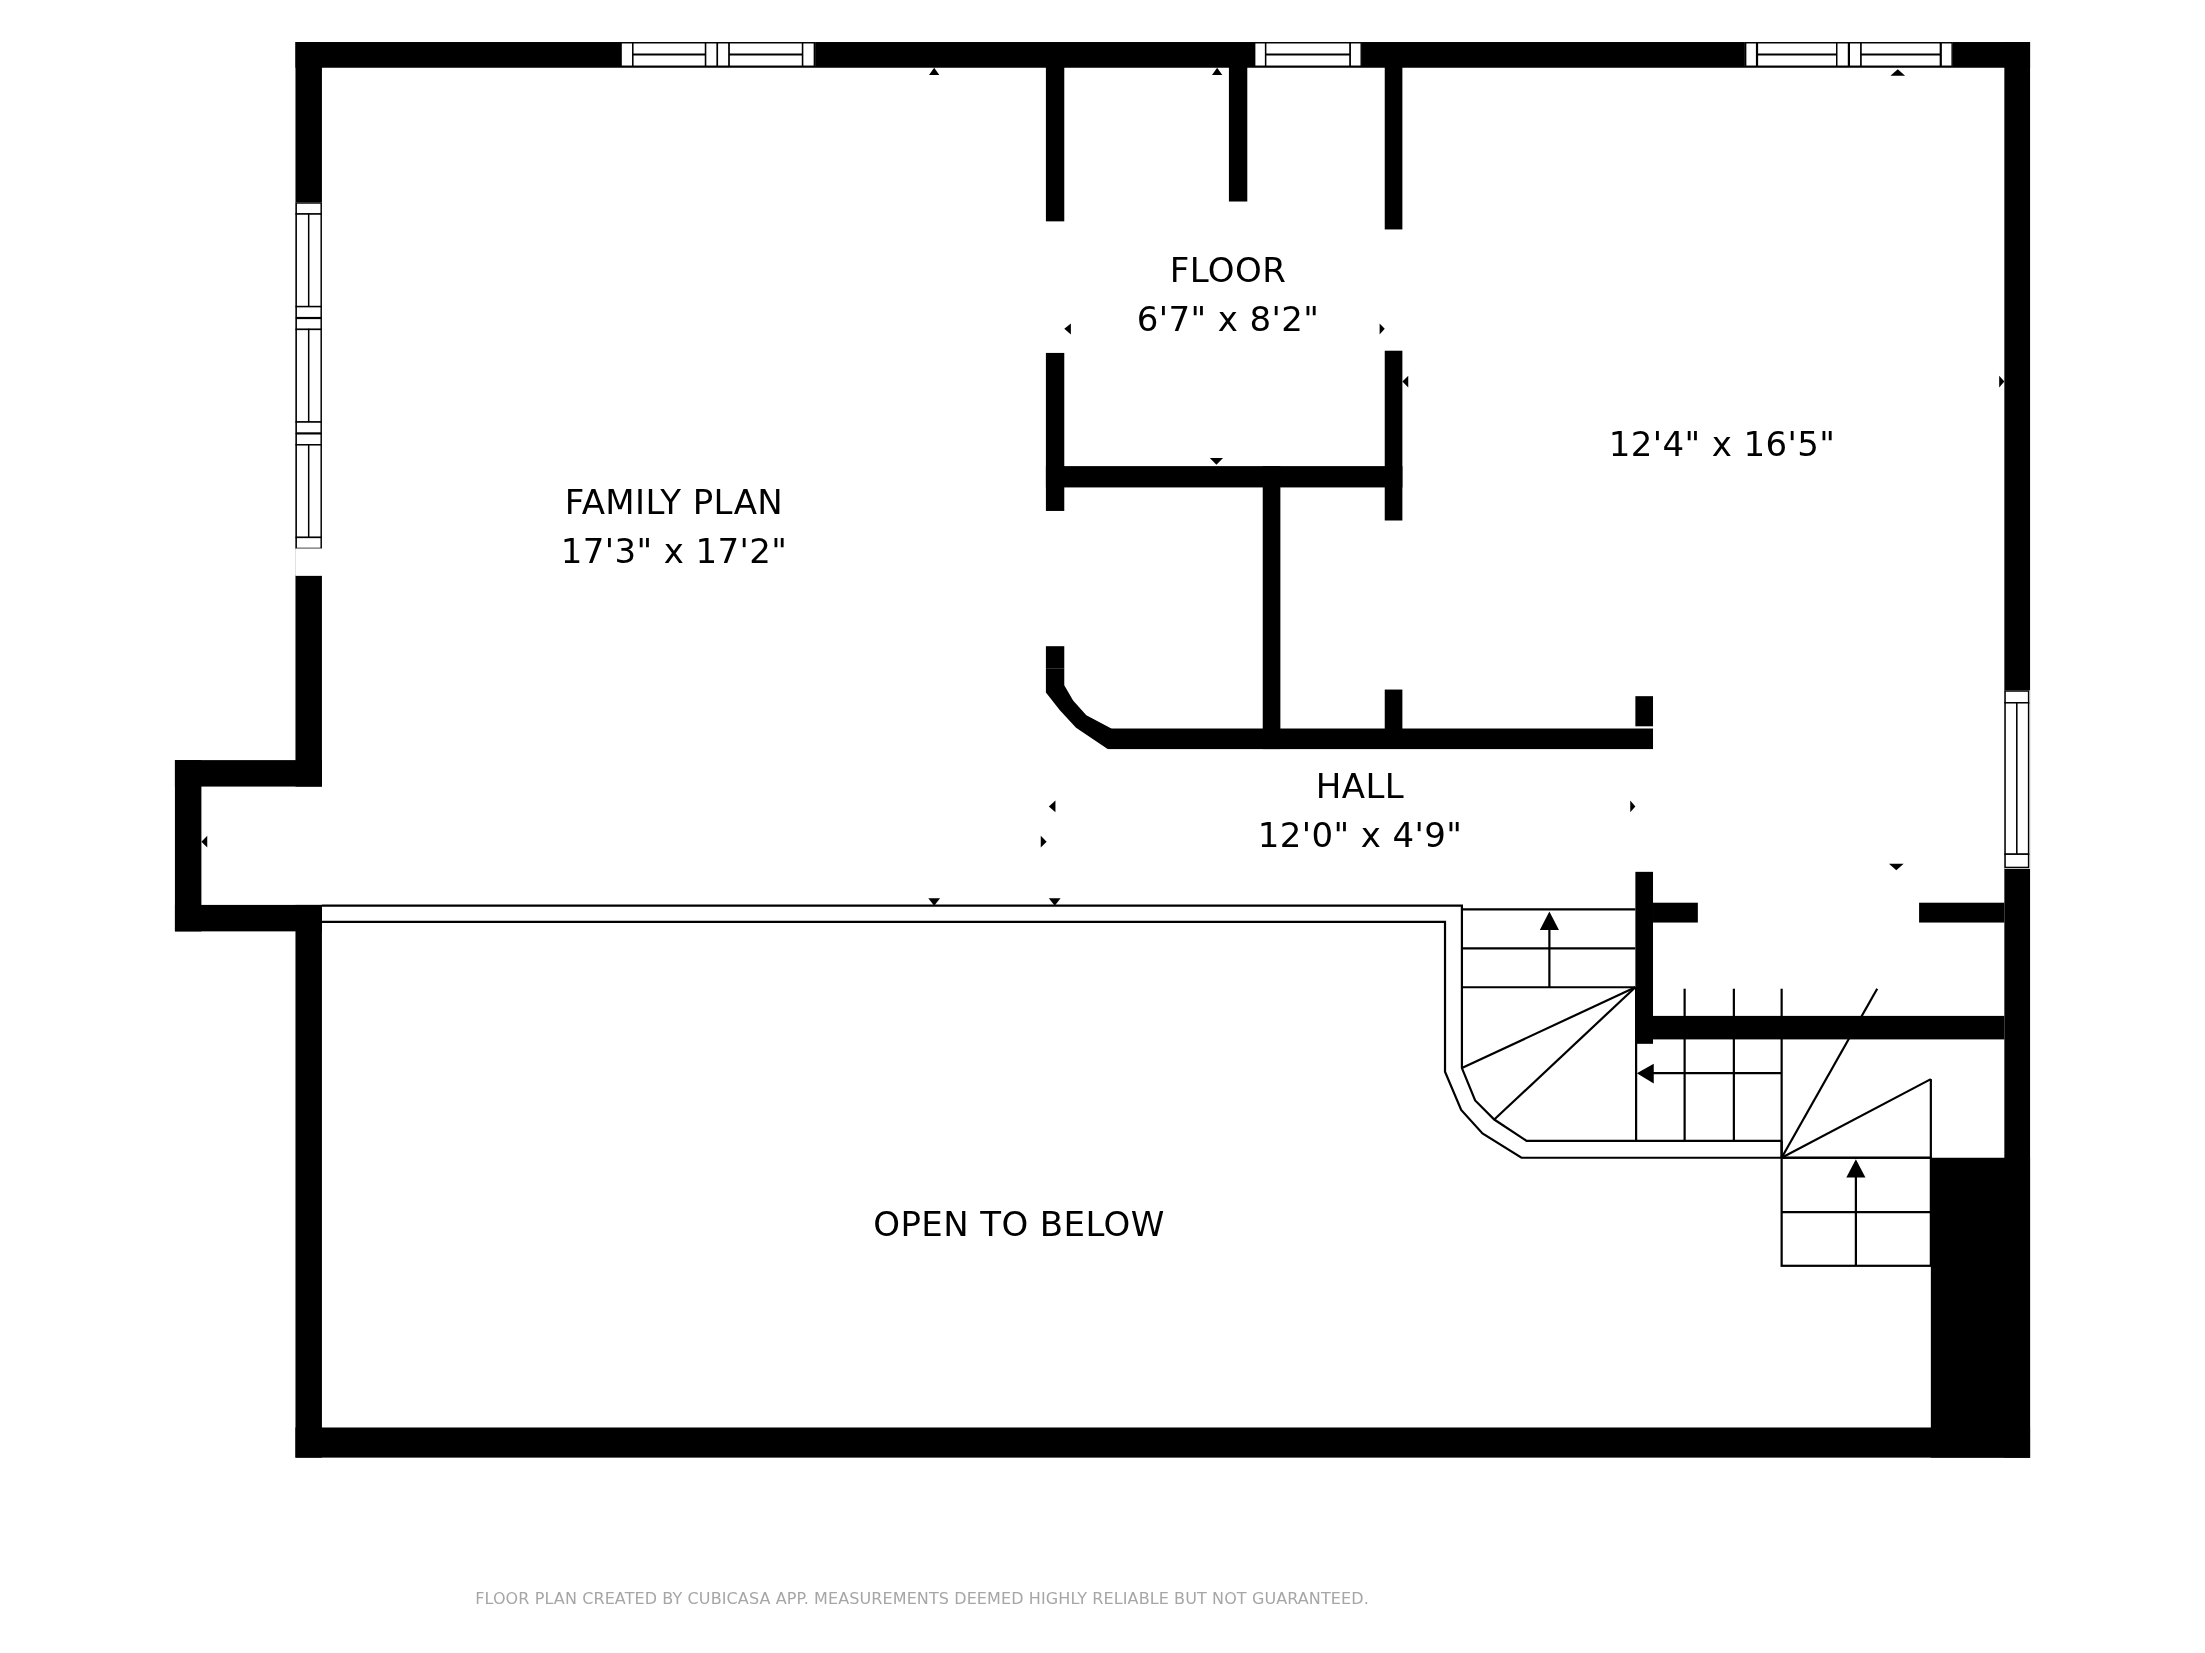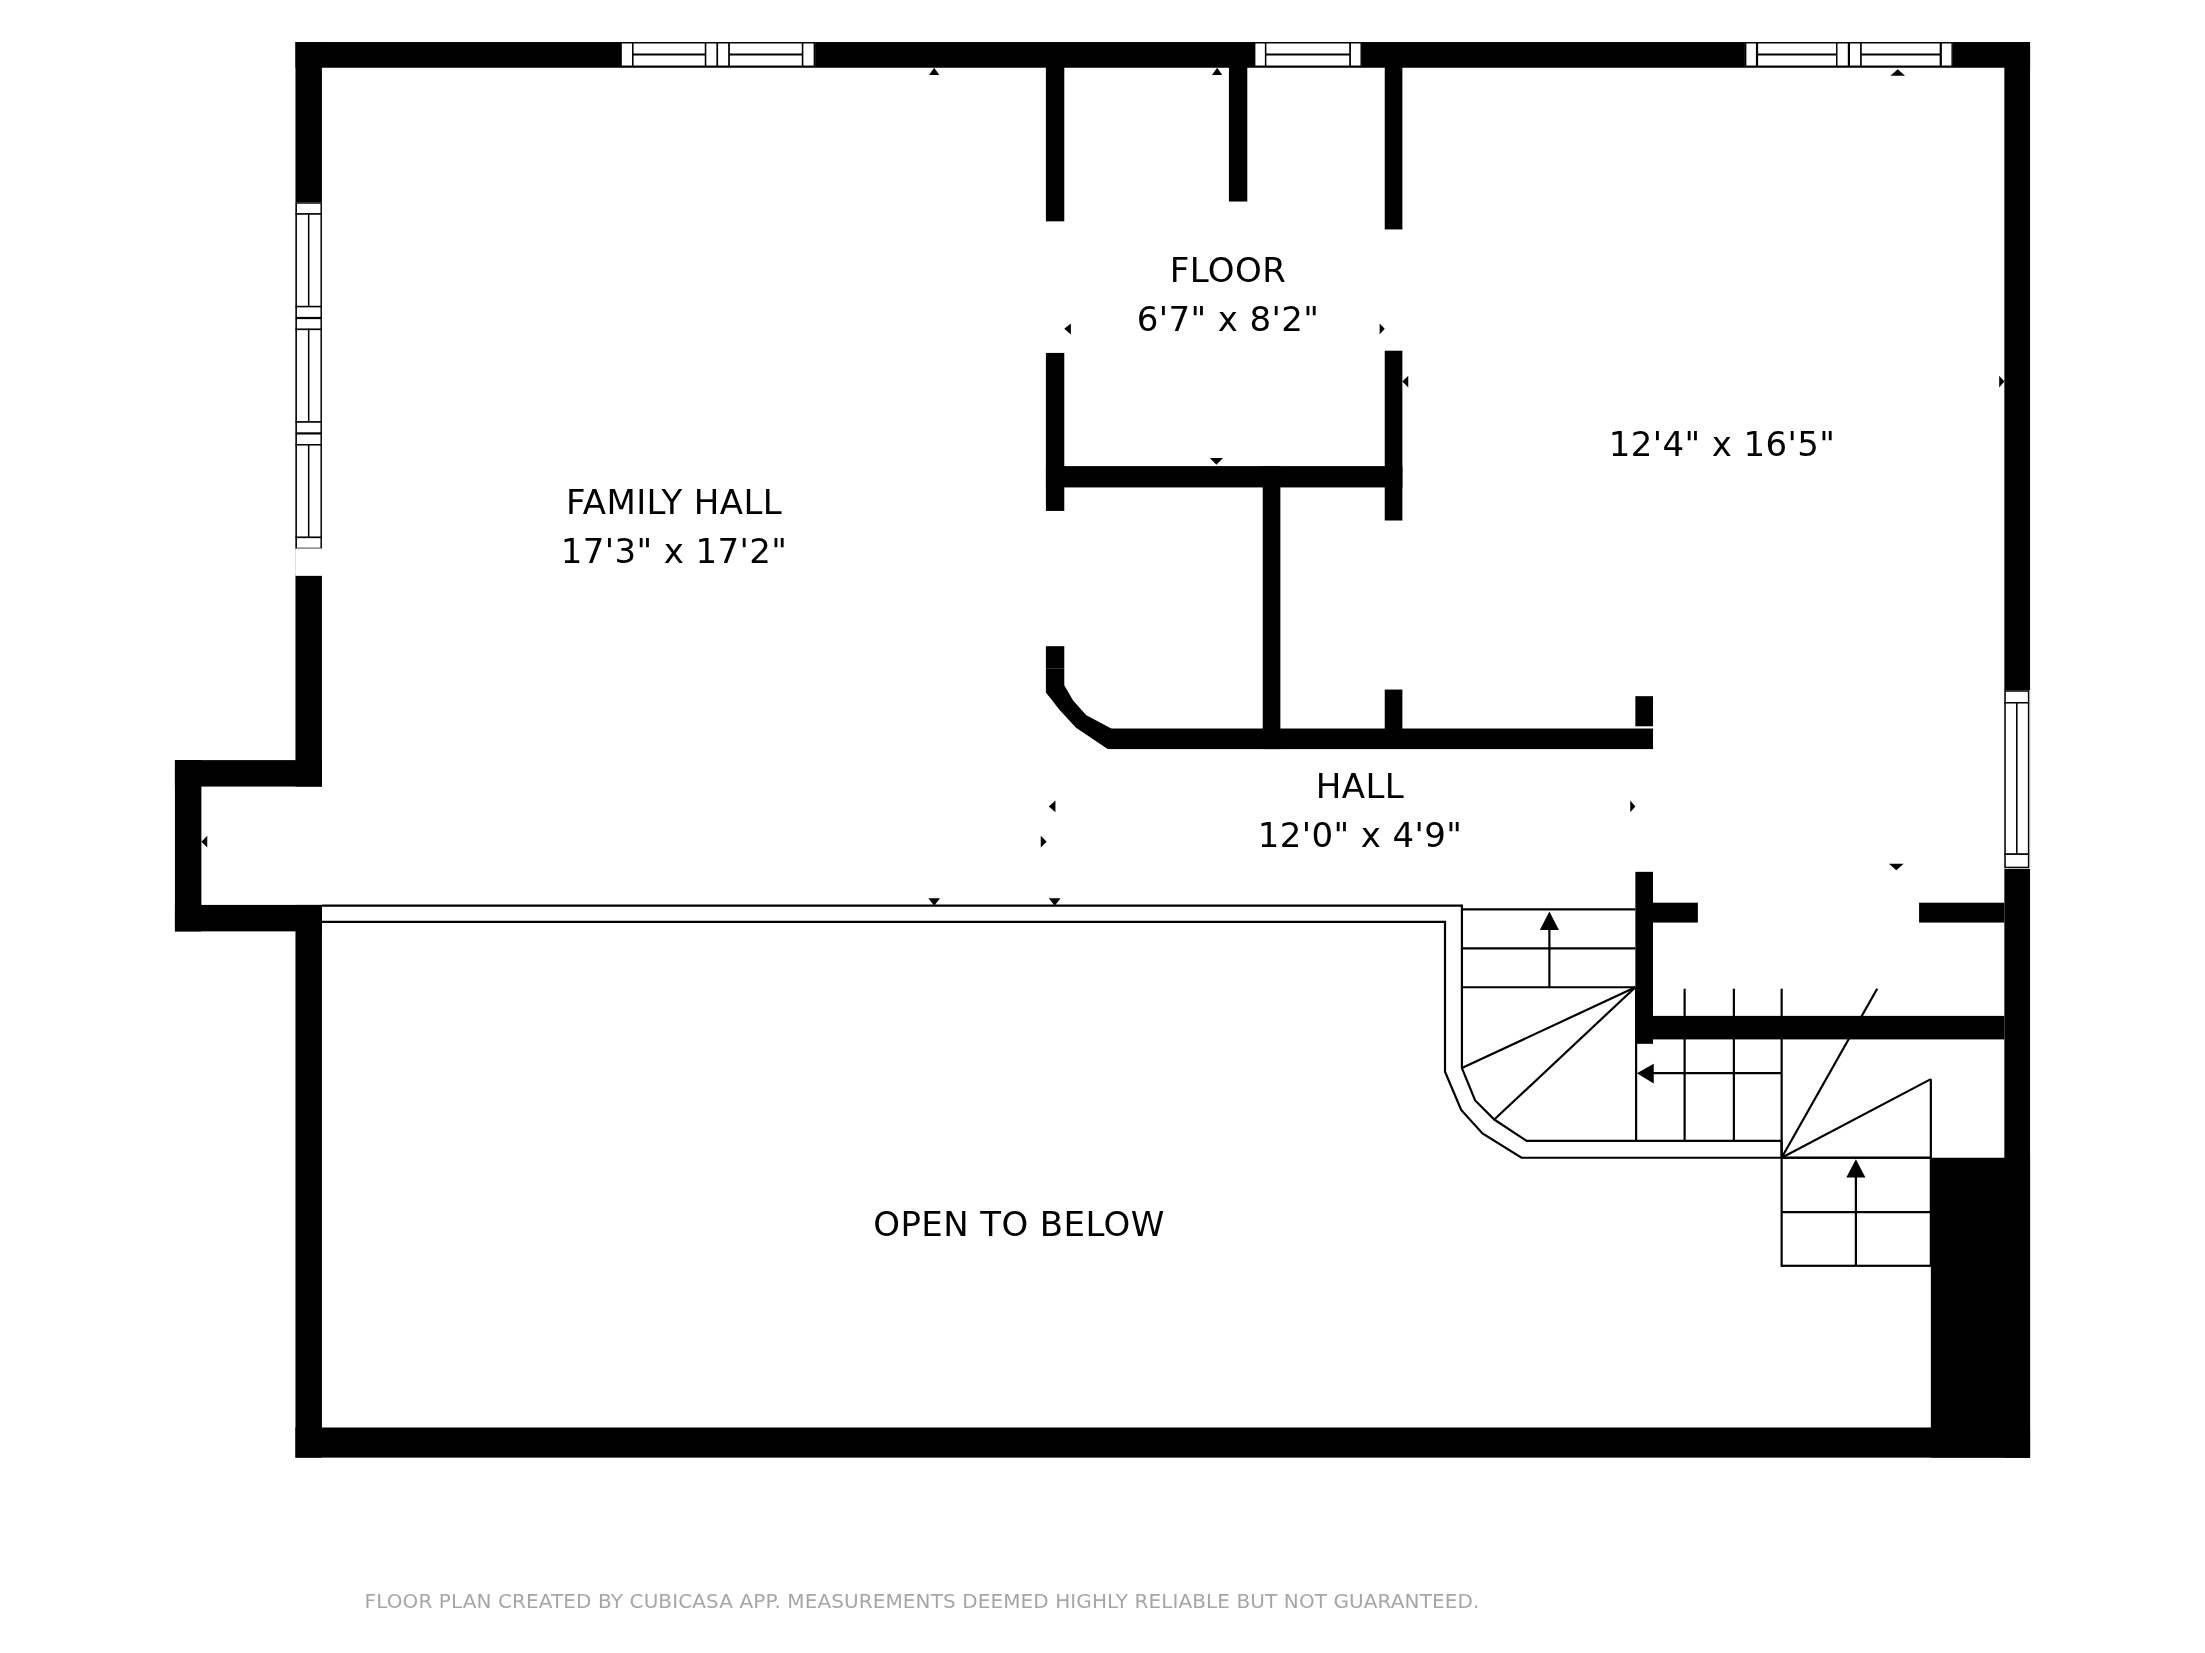--- a/index.html
+++ b/index.html
@@ -1,19 +1,19 @@
 <!DOCTYPE html>
 <html style="font-size:11.8px"><head>
 <meta charset="utf-8">
 <style>
   html, body { margin:0; padding:0; background:#ffffff; }
   body { width:2205px; height:1654px; position:relative; overflow:hidden; font-family:"DejaVu Sans", sans-serif; }
   svg.plan { position:absolute; left:0; top:0; }
   .room-label { position:absolute; text-align:center; color:#000; font-family:"DejaVu Sans", sans-serif; font-size:34px; line-height:49px; letter-spacing:0.4px; transform:translateX(-50%); white-space:nowrap; }
-  .footer { position:absolute; left:0; width:1844px; top:1589px; text-align:center; font-family:"DejaVu Sans", sans-serif; font-size:20px; color:#a6a6a6; letter-spacing:0.1px; }
+  .footer { position:absolute; left:0; width:1844px; top:1589px; text-align:center; font-family:"DejaVu Sans", sans-serif; font-size:16px; color:#a6a6a6; letter-spacing:0.1px; }
 </style>
 </head>
 <body>
 
 <svg class="plan" width="2205" height="1654" viewBox="0 0 3000 2250" xmlns="http://www.w3.org/2000/svg">
 
   <g fill="#000">
 
     <rect x="402" y="57" width="2360" height="35"></rect>
 
@@ -161,21 +161,21 @@
     <polygon points="1424,1145 1416,1137 1416,1153"></polygon>
     <polygon points="2225,1097 2218,1089 2218,1105"></polygon>
     <polygon points="1271,1232 1263,1222 1279,1222"></polygon>
     <polygon points="1435,1232 1427,1222 1443,1222"></polygon>
     <polygon points="2580,1184 2570,1175 2590,1175"></polygon>
     <polygon points="1425,909 1435,921 1423,921"></polygon>
   </g>
 </svg>
 
 <div class="room-label" style="left:674px; top:478px;">
-  <div>FAMILY HALL</div>
+  <div>FAMILY PLAN</div>
   <div>17'3" x 17'2"</div>
 </div>
 <div class="room-label" style="left:1228px; top:246px;">
   <div>FLOOR</div>
   <div>6'7" x 8'2"</div>
 </div>
 <div class="room-label" style="left:1722px; top:420px;">
   <div>12'4" x 16'5"</div>
 </div>
 <div class="room-label" style="left:1360px; top:762px;">

